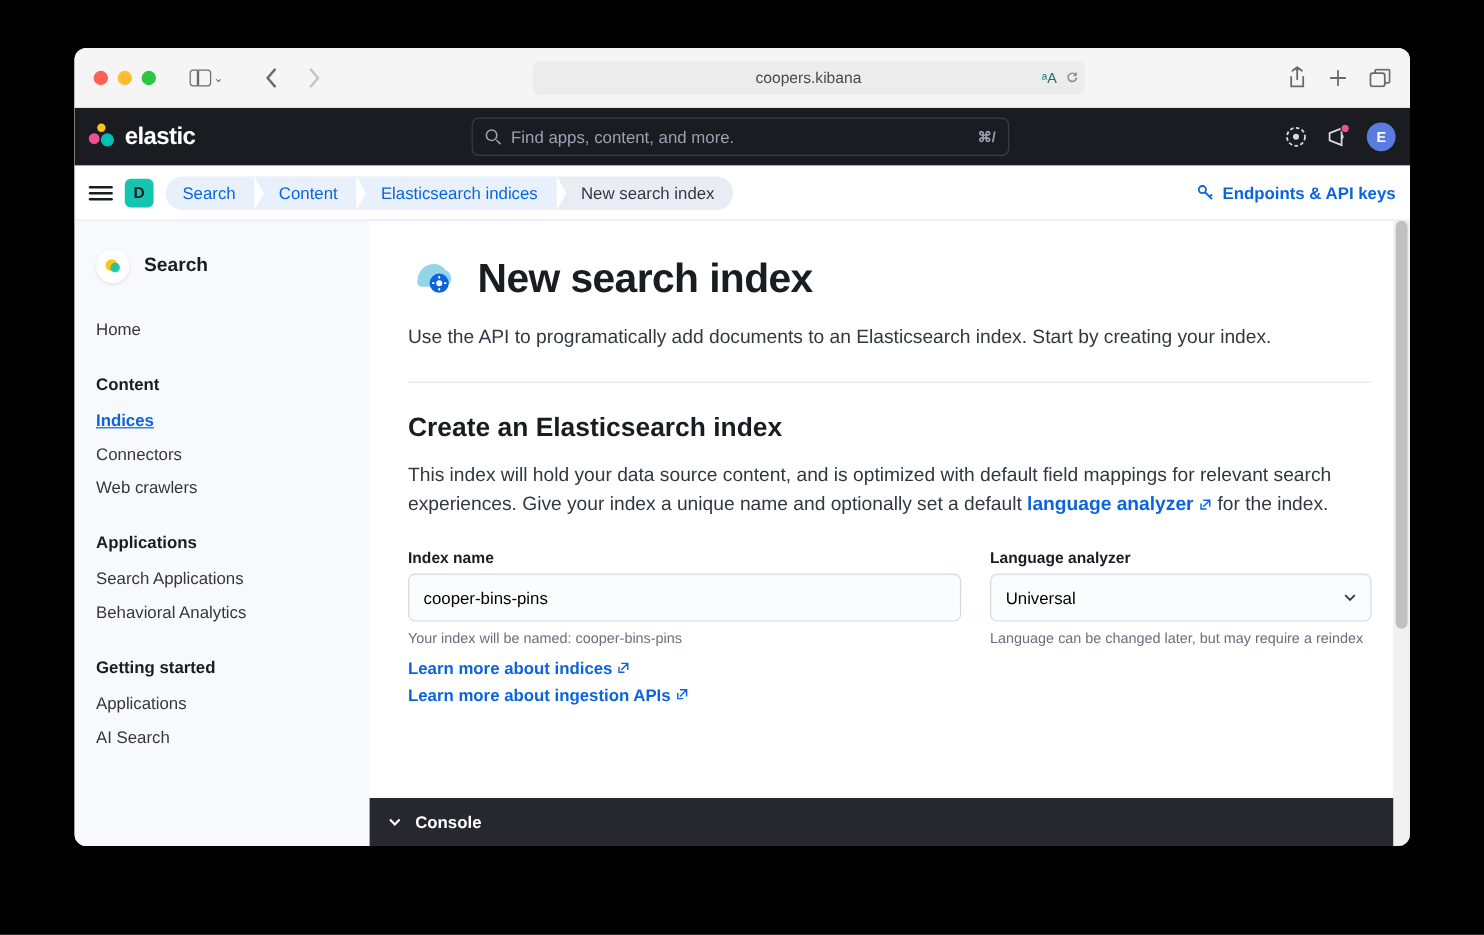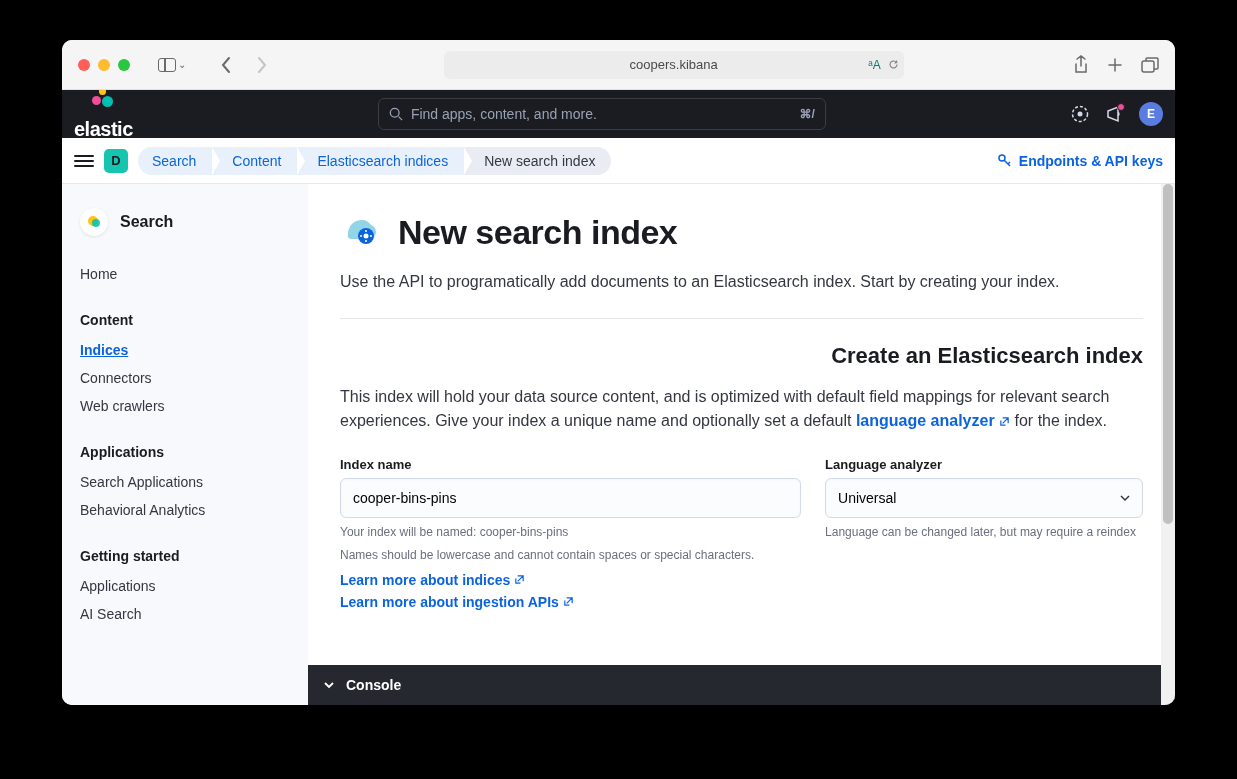--- a/index.html
+++ b/index.html
@@ -17,21 +17,21 @@
 .tb-sb-icon { width: 18px; height: 14px; border: 1.5px solid #6a6a6a; border-radius: 3px; position: relative; }
 .tb-sb-icon::after { content: ''; position: absolute; left: 5px; top: 0; bottom: 0; width: 1.5px; background: #6a6a6a; }
 .tb-chevron { font-size: 10px; color: #6a6a6a; }
 .nav-arrows { display: flex; gap: 12px; margin-left: 20px; }
 .url-bar { flex: 1; display: flex; justify-content: center; }
 .url-inner { width: 460px; height: 28px; background: #ececec; border-radius: 6px; display: flex; align-items: center; justify-content: center; gap: 6px; color: #4a4a4a; font-size: 13px; position: relative; }
 .url-actions { position: absolute; right: 4px; display: flex; gap: 6px; color: #0f766e; }
 .tb-right { display: flex; gap: 18px; align-items: center; color: #6a6a6a; }
 .app-content { flex: 1; display: flex; flex-direction: column; overflow: hidden; }
 .kibana-header { height: 48px; background: #1a1c21; display: flex; align-items: center; padding: 0 12px; gap: 12px; }
-.elastic-logo { display: flex; align-items: center; gap: 8px; flex-direction: column; }
+.elastic-logo { display: flex; align-items: center; gap: 8px; }
 .logo-cluster { width: 22px; height: 22px; position: relative; }
 .logo-dot { position: absolute; border-radius: 50%; }
 .ld1 { width: 9px; height: 9px; background: #f04e98; left: 0; top: 8px; }
 .ld2 { width: 7px; height: 7px; background: #fec514; left: 7px; top: 0; }
 .ld3 { width: 11px; height: 11px; background: #00bfb3; left: 10px; top: 8px; }
 .logo-text { color: #fff; font-size: 20px; font-weight: 600; letter-spacing: -0.5px; }
 .kh-spacer { flex: 1; display: flex; justify-content: center; }
 .kh-search { width: 448px; height: 32px; border: 1px solid #3a3d44; border-radius: 6px; display: flex; align-items: center; padding: 0 10px; gap: 8px; color: #98a2b3; font-size: 14px; position: relative; }
 .kh-search-kbd { position: absolute; right: 10px; font-size: 12px; color: #98a2b3; font-weight: 600; }
 .kh-right { display: flex; gap: 16px; align-items: center; }
@@ -56,21 +56,21 @@
 .sb-title-text { font-size: 16px; font-weight: 700; color: #1a1c21; }
 .sb-item { font-size: 14px; color: #343741; padding: 6px 0; cursor: pointer; }
 .sb-section { font-size: 14px; font-weight: 700; color: #1a1c21; margin-top: 24px; margin-bottom: 8px; }
 .sb-item.active { color: #0b64dd; font-weight: 700; text-decoration: underline; }
 .content { flex: 1; background: #fff; padding: 28px 32px; overflow: auto; }
 .page-head { display: flex; align-items: center; gap: 18px; margin-bottom: 18px; }
 .page-icon { width: 40px; height: 40px; position: relative; }
 .page-title { font-size: 34px; font-weight: 800; color: #1a1c21; letter-spacing: -0.5px; }
 .page-desc { font-size: 16px; color: #343741; line-height: 1.5; margin-bottom: 24px; }
 .divider { height: 1px; background: #e5e7eb; margin-bottom: 24px; }
-.section-title { font-size: 22px; font-weight: 800; color: #1a1c21; margin-bottom: 16px; text-align: right; }
+.section-title { font-size: 22px; font-weight: 800; color: #1a1c21; margin-bottom: 16px; }
 .section-desc { font-size: 16px; color: #343741; line-height: 1.5; margin-bottom: 24px; }
 .link-inline { color: #0b64dd; font-weight: 600; }
 .form-row { display: flex; gap: 24px; margin-bottom: 8px; }
 .form-col-left { flex: 1.45; }
 .form-col-right { flex: 1; }
 .form-label { font-size: 13px; font-weight: 600; color: #1a1c21; margin-bottom: 6px; display: block; }
 .text-input { width: 100%; height: 40px; border: 1px solid #d3dae6; border-radius: 6px; padding: 0 12px; font-size: 14px; background: #fbfcfd; box-shadow: inset 0 1px 2px rgba(0,0,0,0.03); }
 .select-wrap { position: relative; }
 .select-input { width: 100%; height: 40px; border: 1px solid #d3dae6; border-radius: 6px; padding: 0 12px; font-size: 14px; background: #fbfcfd; display: flex; align-items: center; box-shadow: inset 0 1px 2px rgba(0,0,0,0.03); }
 .select-chevron { position: absolute; right: 12px; top: 14px; color: #343741; }
@@ -246,21 +246,20 @@
           <span>This index will hold your data source content, and is optimized with default field mappings for relevant search experiences. Give your index a unique name and optionally set a default </span><a class="link-inline"><span>language analyzer</span> <svg style="display:inline;vertical-align:-1px" width="11" height="11" viewBox="0 0 12 12">
                 <path d="M4 2h6v6M10 2L4 8M2 5v5h5" stroke="#0b64dd" stroke-width="1.3" fill="none"></path>
               </svg></a><span> for the index.</span>
         </p>
 
         <div class="form-row">
           <div class="form-col-left">
             <label class="form-label">Index name</label>
             <input class="text-input" value="cooper-bins-pins" style="">
             <div class="help-text">Your index will be named: cooper-bins-pins</div>
-            <div class="help-text">Names should be lowercase and cannot contain spaces or special characters.</div>
           </div>
           <div class="form-col-right">
             <label class="form-label">Language analyzer</label>
             <div class="select-wrap">
               <div class="select-input">
                 <span>Universal</span>
               </div>
               <span class="select-chevron">
                 <svg width="12" height="12" viewBox="0 0 12 12">
                     <path d="M2 4l4 4 4-4" stroke="#343741" stroke-width="1.5" fill="none"></path>

